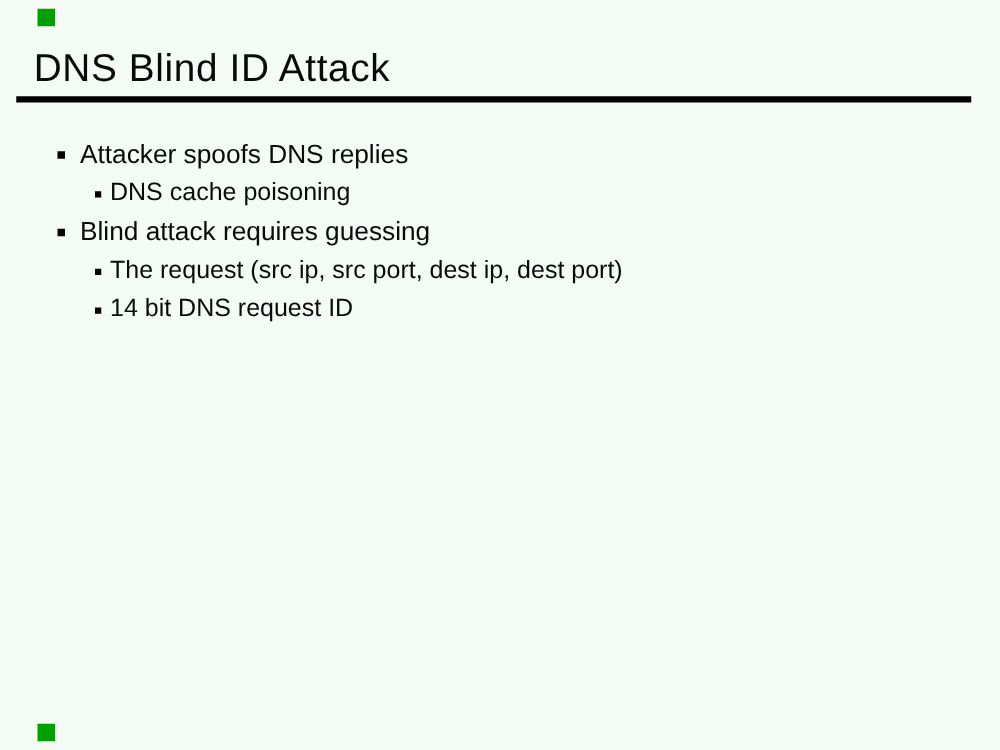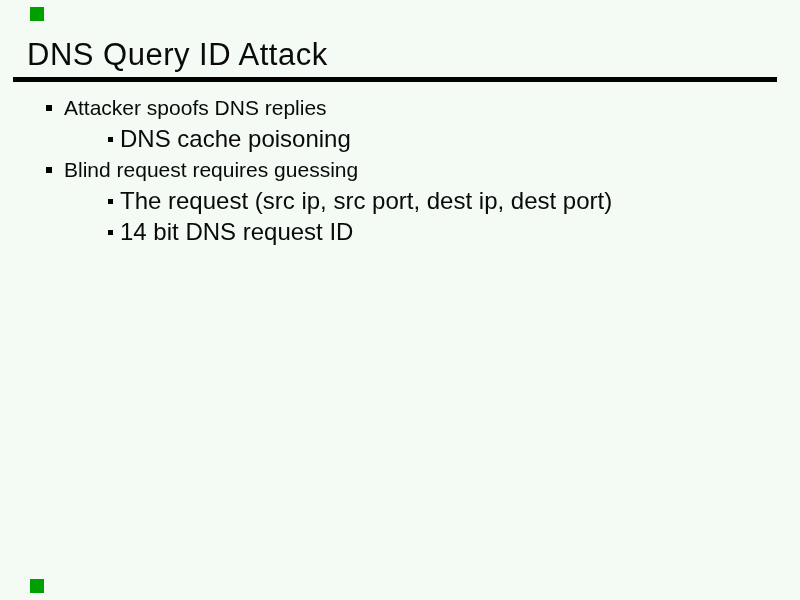--- a/index.html
+++ b/index.html
@@ -43,39 +43,38 @@
     position: absolute;
     left: 13px;
     top: 77px;
     width: 764px;
     height: 5px;
     background: #000000;
   }
   ul.bullets {
     position: absolute;
     left: 0;
-    top: 92px;
+    top: 108px;
     width: 100%;
     margin: 0;
     padding: 0;
     list-style: none;
   }
   ul.bullets li {
     position: relative;
     line-height: 31px;
     white-space: nowrap;
   }
   li.l1 {
     padding-left: 64px;
     font-size: 21px;
   }
   li.l2 {
     padding-left: 88px;
-    font-size: 24px;
-    margin-left: 32px;
+    font-size: 20px;
   }
   .marker {
     position: absolute;
     top: 50%;
     background: #000000;
   }
   li.l1 > .marker {
     left: 46px;
     width: 6px;
     height: 6px;
@@ -88,36 +87,36 @@
     margin-top: -2px;
   }
 </style>
 </head>
 <body>
 
 <div class="slide">
 
   <div class="corner-marker top"></div>
 
-  <h1 class="slide-title">DNS Query ID Attack</h1>
+  <h1 class="slide-title">DNS Blind ID Attack</h1>
 
   <div class="title-rule"></div>
 
   <ul class="bullets">
     <li class="l1">
       <span class="marker"></span>
       <span>Attacker spoofs DNS replies</span>
     </li>
     <li class="l2">
       <span class="marker"></span>
       <span>DNS cache poisoning</span>
     </li>
     <li class="l1">
       <span class="marker"></span>
-      <span>Blind request requires guessing</span>
+      <span>Blind attack requires guessing</span>
     </li>
     <li class="l2">
       <span class="marker"></span>
       <span>The request (src ip, src port, dest ip, dest port)</span>
     </li>
     <li class="l2">
       <span class="marker"></span>
       <span>14 bit DNS request ID</span>
     </li>
   </ul>

